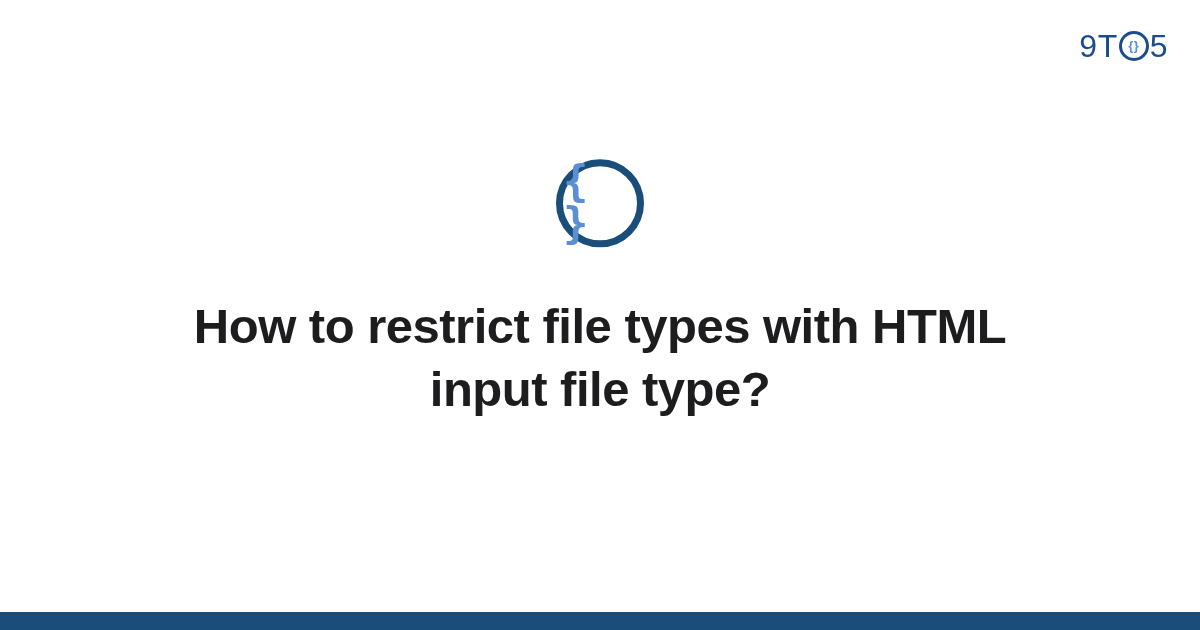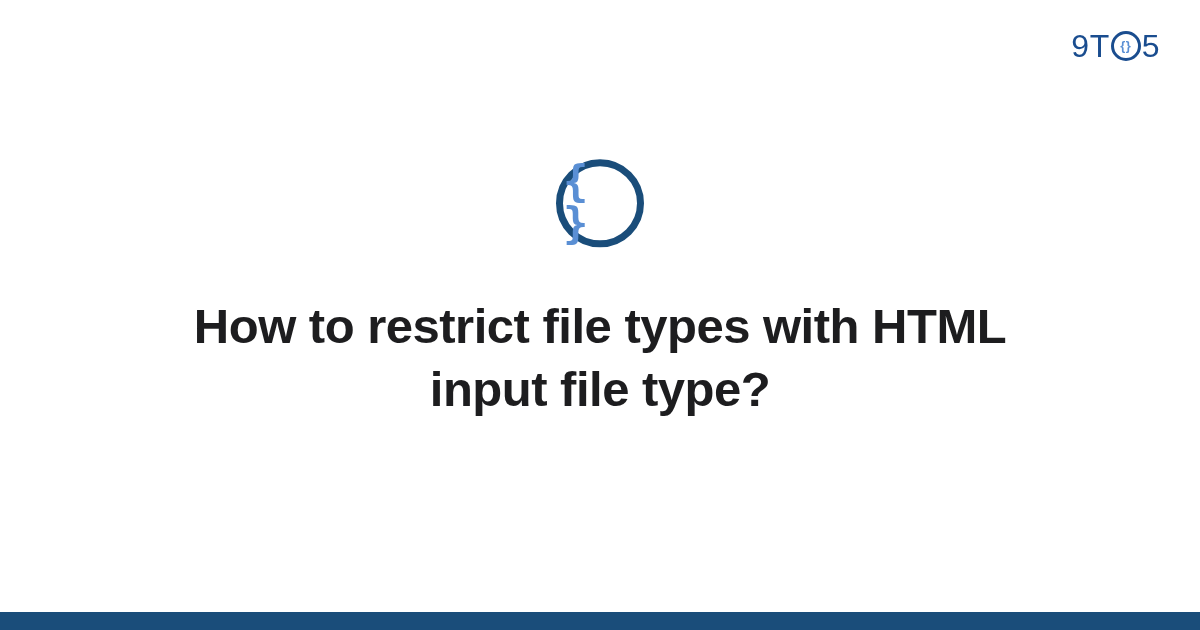--- a/index.html
+++ b/index.html
@@ -11,21 +11,21 @@
       width: 1200px;
       height: 630px;
       background: #ffffff;
       font-family: -apple-system, BlinkMacSystemFont, "Segoe UI", Helvetica, Arial, sans-serif;
       position: relative;
       overflow: hidden;
     }
     .logo {
       position: absolute;
       top: 28px;
-      right: 40px;
+      right: 32px;
       font-size: 32px;
       font-weight: 400;
       letter-spacing: 0.5px;
       display: flex;
       align-items: center;
     }
     .logo-9t {
       color: #1a4d8f;
       font-weight: 500;
     }

